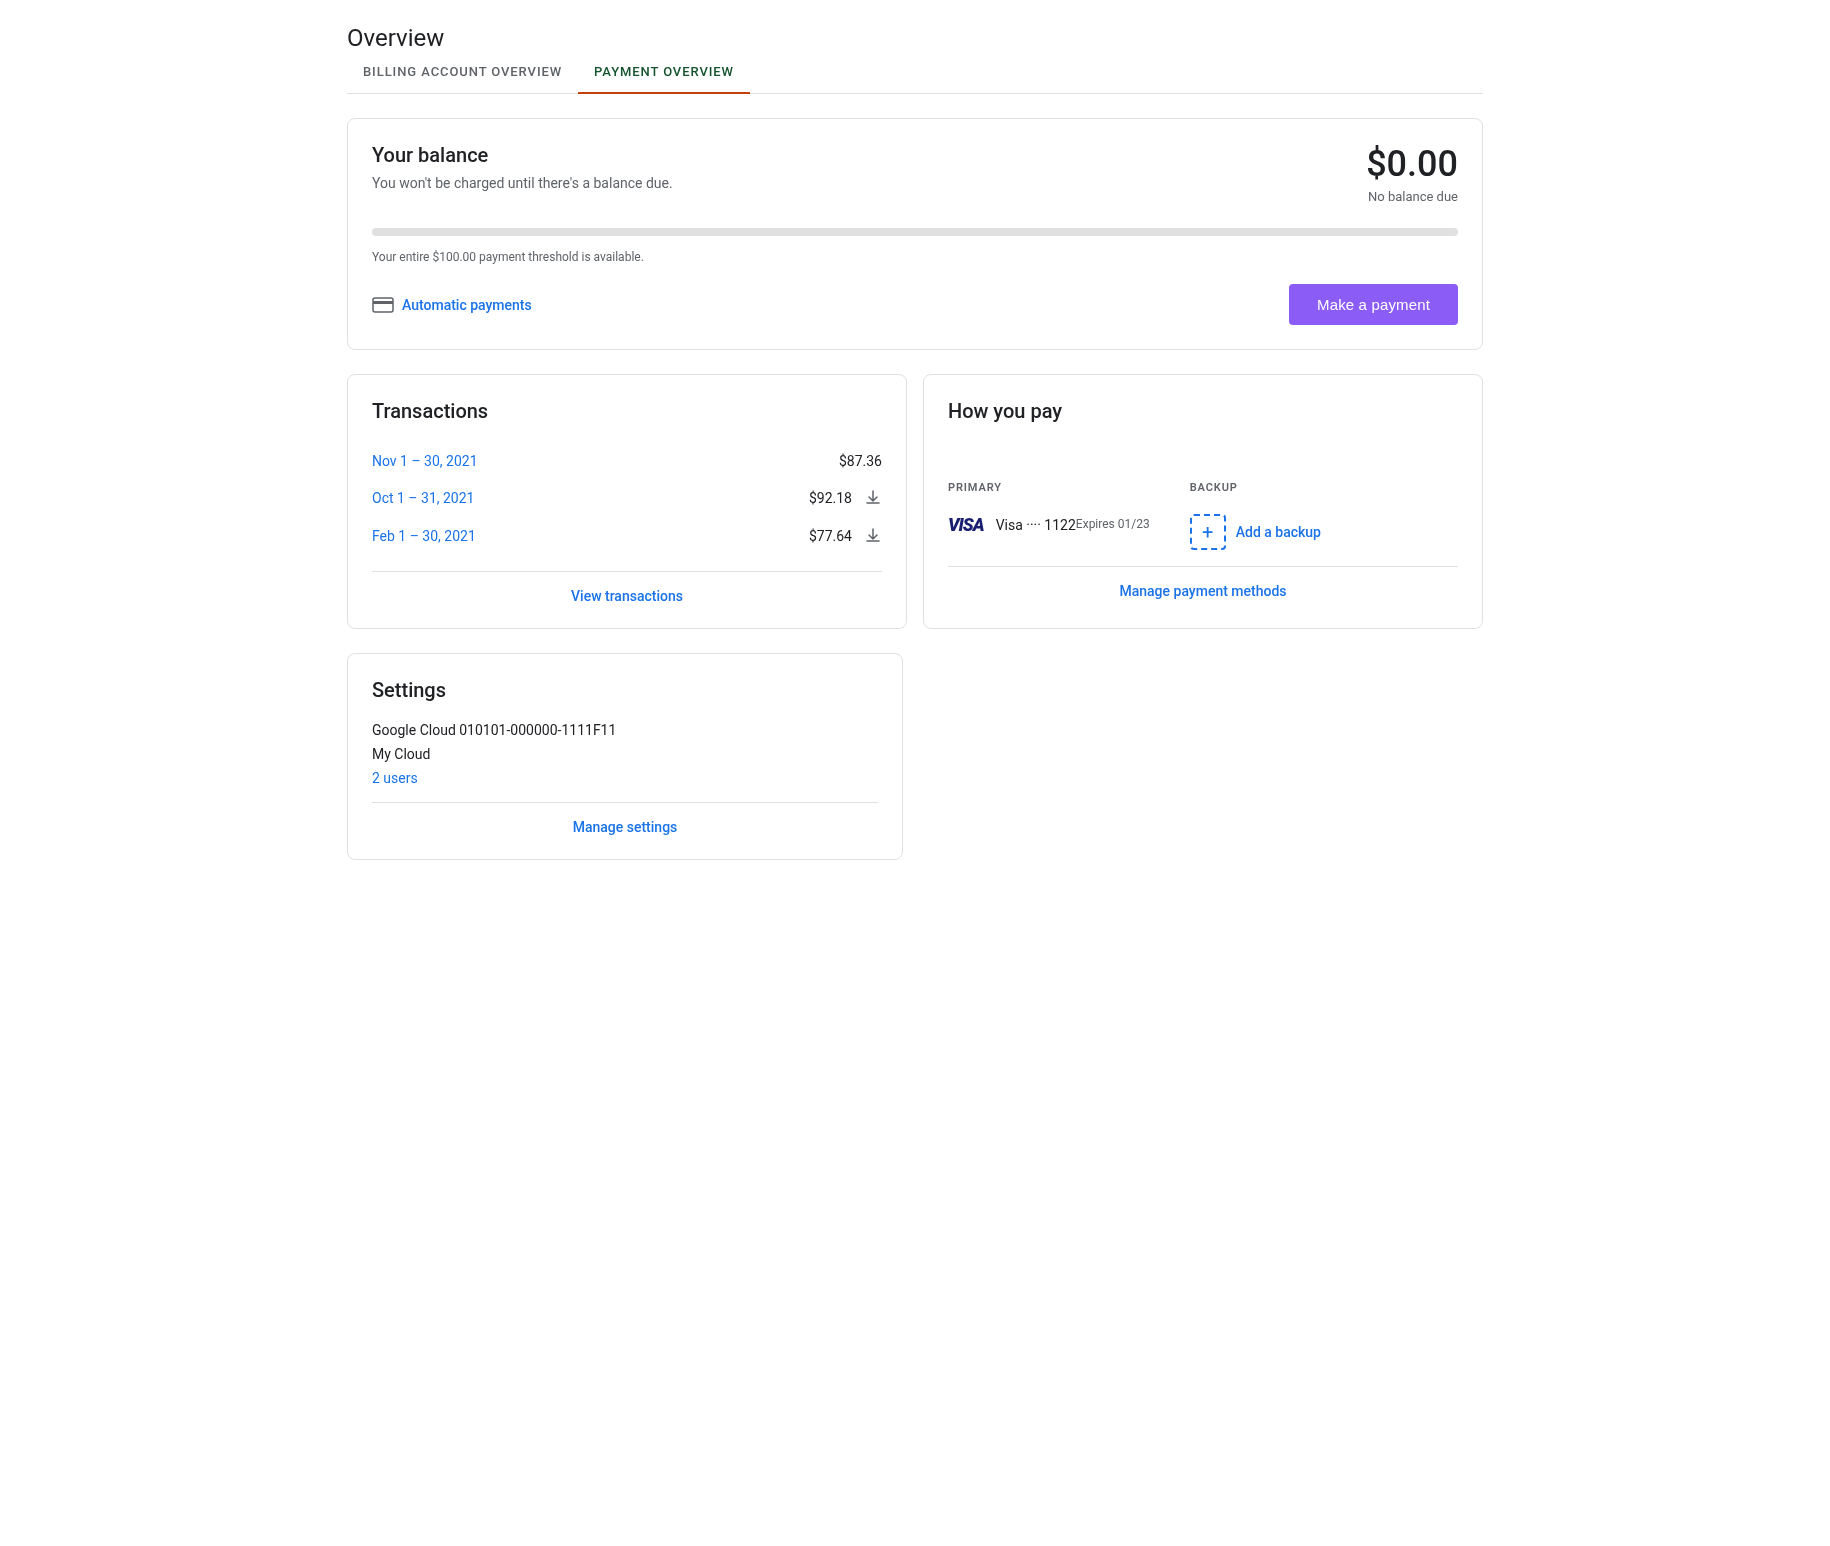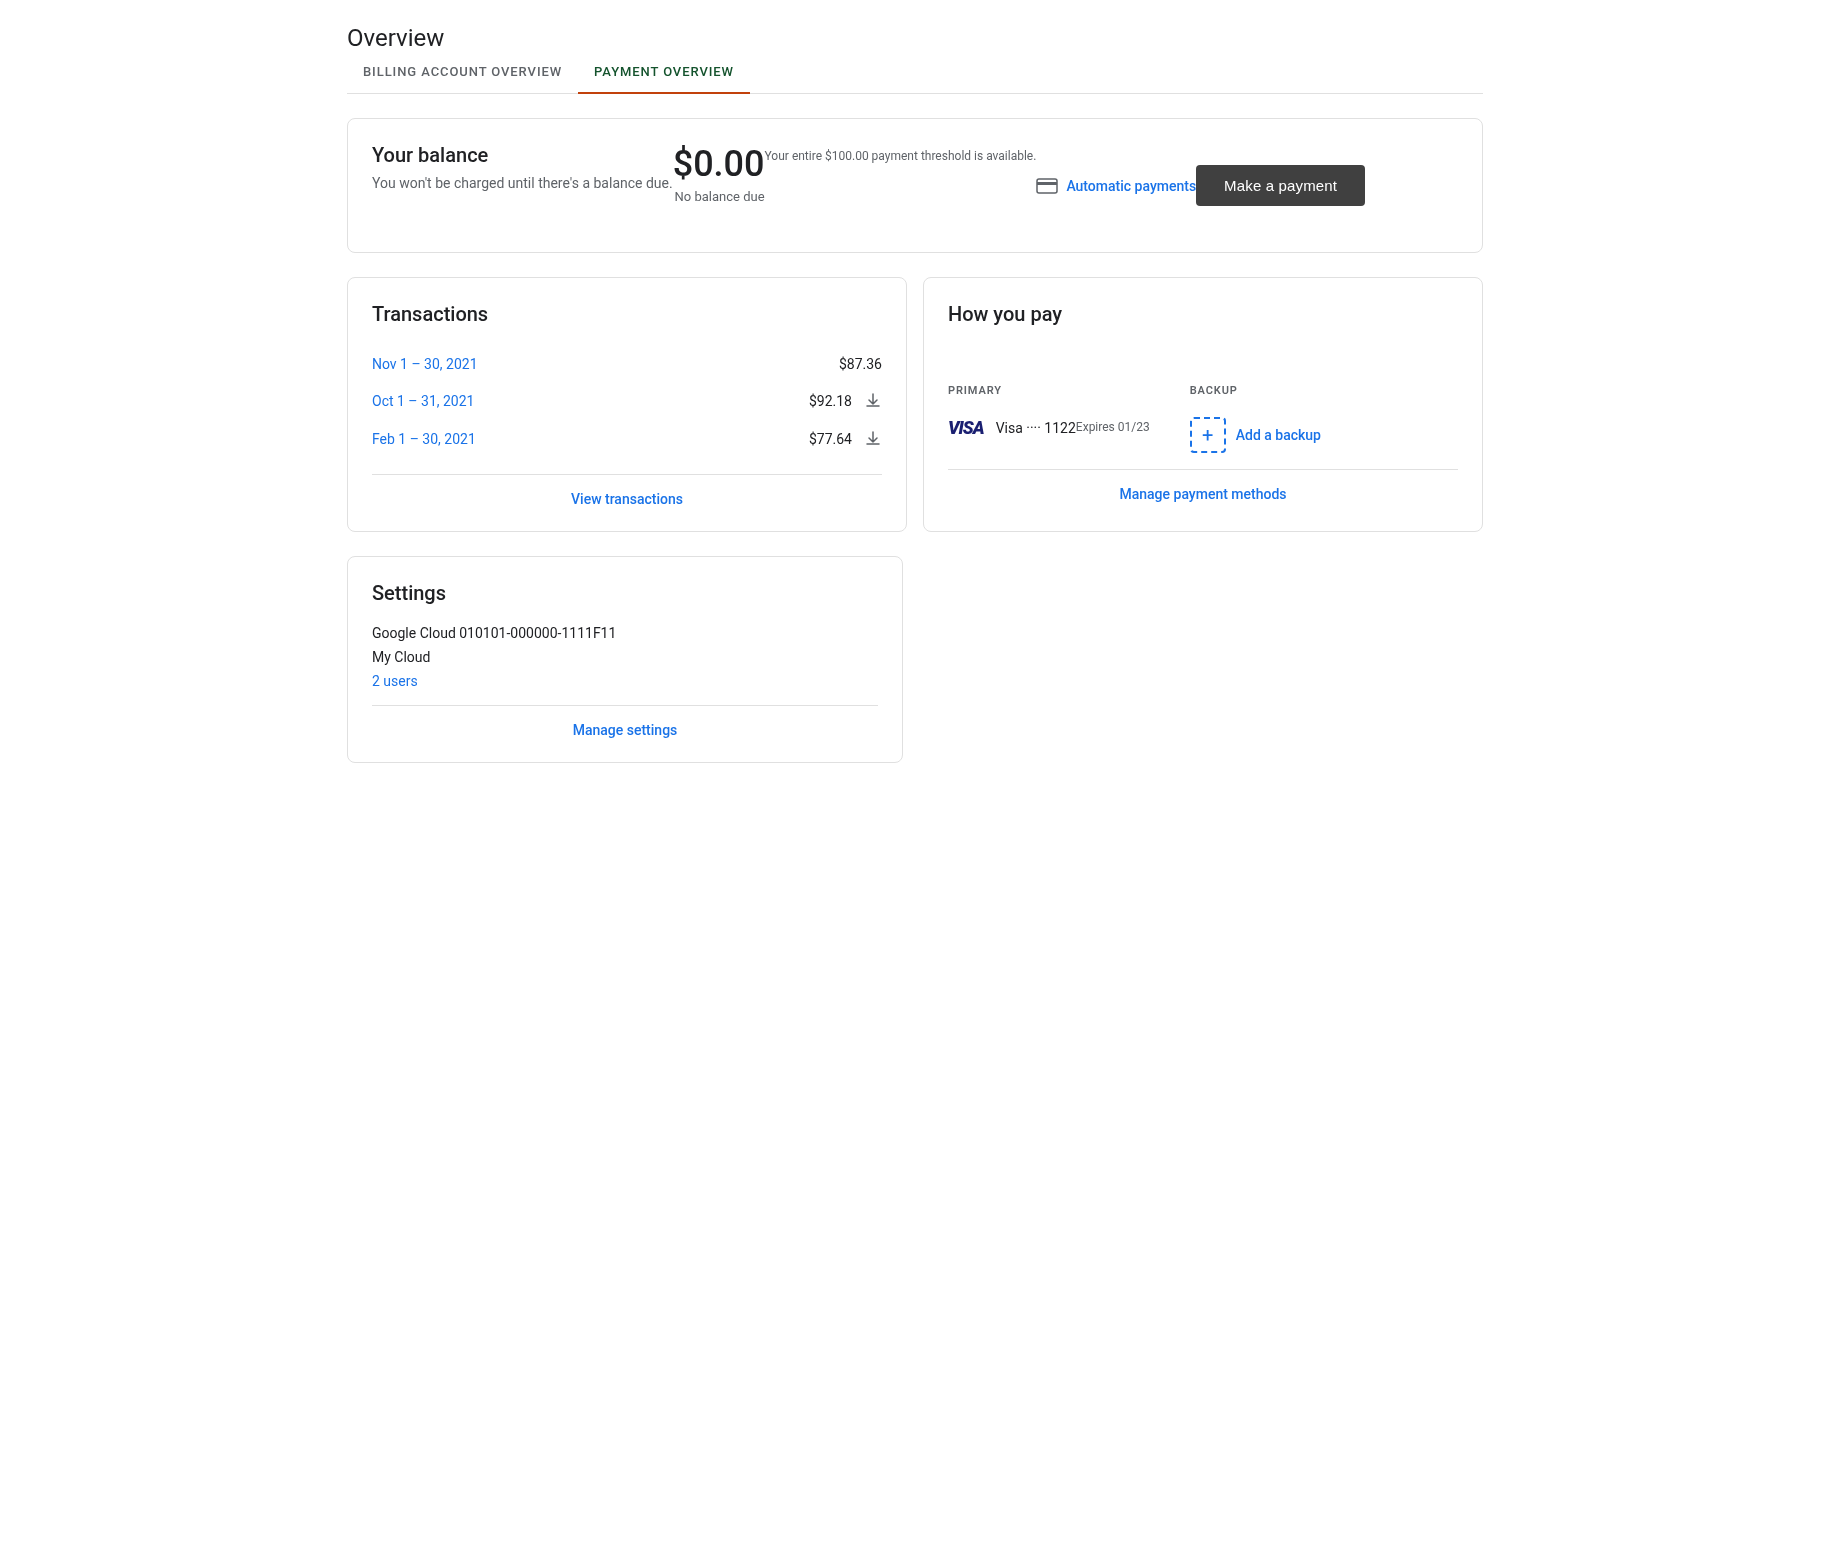--- a/index.html
+++ b/index.html
@@ -46,20 +46,21 @@
       border: 1px solid #e0e0e0;
       border-radius: 8px;
       background: #fff;
       padding: 24px;
       margin-bottom: 24px;
     }
 
     
     .balance-card {
       display: flex;
+      flex-direction: column;
     }
     .balance-top {
       display: flex;
       justify-content: space-between;
       align-items: flex-start;
       margin-bottom: 24px;
     }
     .balance-left h2 {
       font-size: 20px;
       font-weight: 500;
@@ -117,21 +118,21 @@
       cursor: pointer;
       text-decoration: none;
       gap: 8px;
     }
     .card-icon {
       display: inline-flex;
       align-items: center;
       color: #5f6368;
     }
     .make-payment-btn {
-      background: #404040;
+      background: #8b5cf6;
       color: #fff;
       border: none;
       border-radius: 4px;
       padding: 12px 28px;
       font-size: 15px;
       font-weight: 500;
       cursor: pointer;
       letter-spacing: 0.01em;
     }
 

